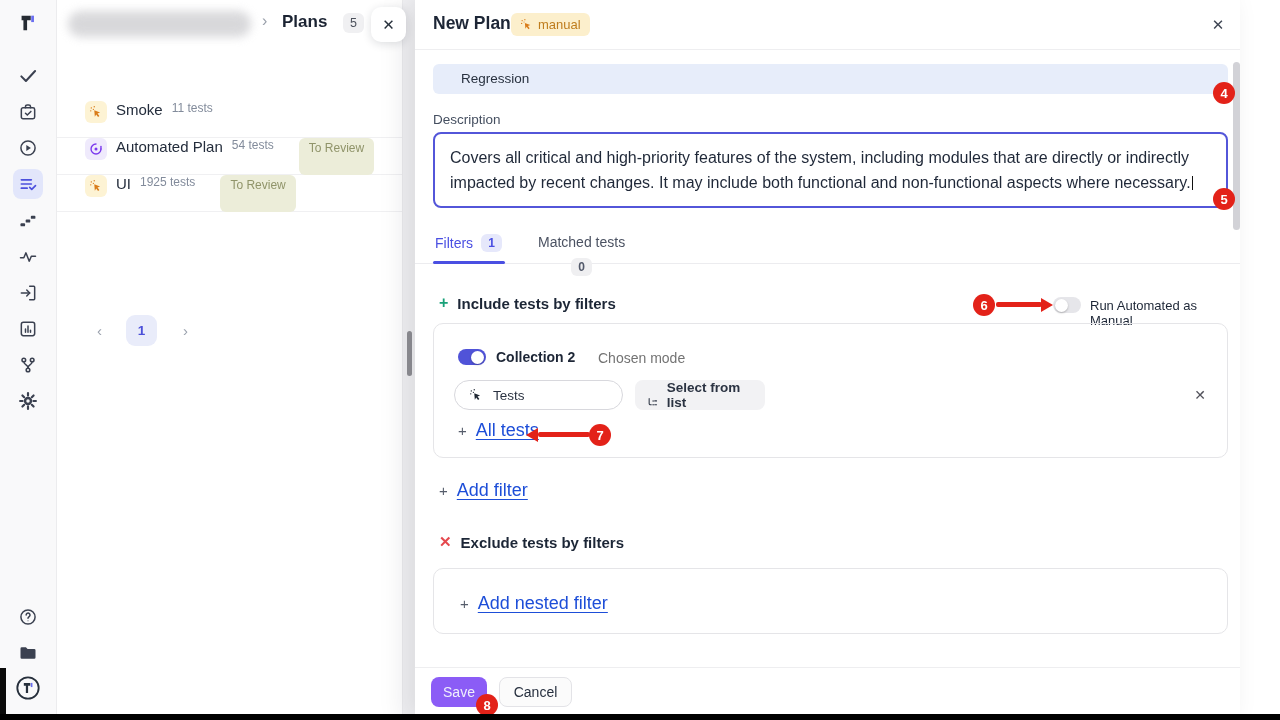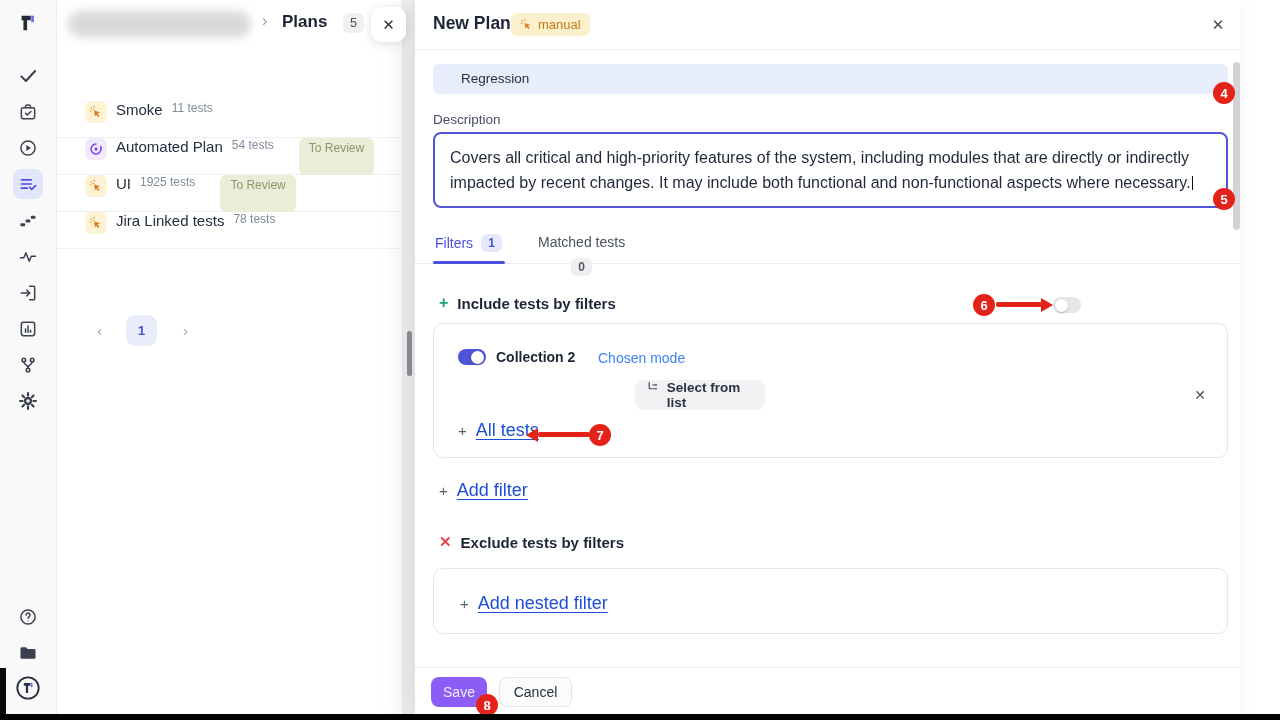--- a/index.html
+++ b/index.html
@@ -73,24 +73,24 @@
   .toggle { position:absolute; border-radius:9px; cursor:pointer; }
   .toggle .knob { position:absolute; top:1.5px; width:13px; height:13px; background:#fff; border-radius:50%; box-shadow:0 1px 2px rgba(0,0,0,.25); }
   .tg-off { background:#e6e6ea; } .tg-off .knob { left:2px; }
   .tg-on { background:#5053d8; } .tg-on .knob { right:2px; }
   .run-toggle { left:638px; top:297px; width:28px; height:16px; }
   .run-label { position:absolute; left:675px; top:298px; font-size:13px; color:#1d2636; }
 
   .coll-card { position:absolute; left:18px; top:323px; width:795px; height:135px; border:1px solid #e5e5e8; border-radius:10px; }
   .coll-toggle { left:24px; top:25px; width:28px; height:16px; }
   .coll-name { position:absolute; left:62px; top:25px; font-size:14px; font-weight:700; color:#1d2636; }
-  .coll-mode { position:absolute; left:164px; top:26px; font-size:14px; color:#3b82f6; }
+  .coll-mode { position:absolute; left:164px; top:26px; font-size:14px; color:#737373; }
   .tests-select { position:absolute; left:20px; top:56px; width:169px; height:30px; border:1px solid #d8d8dd; border-radius:15px; display:flex; align-items:center; gap:10px; padding:0 14px; cursor:pointer; }
   .tests-select span { font-size:13.5px; color:#2b3342; }
-  .list-btn { position:absolute; left:201px; top:56px; width:130px; height:30px; background:#f2f2f4; border-radius:8px; display:flex; align-items:flex-start; gap:8px; padding:0 11px; cursor:pointer; }
+  .list-btn { position:absolute; left:201px; top:56px; width:130px; height:30px; background:#f2f2f4; border-radius:8px; display:flex; align-items:flex-end; gap:8px; padding:0 11px; cursor:pointer; }
   .list-btn span { font-size:13.5px; font-weight:700; color:#2b3342; }
   .row-remove { position:absolute; left:755px; top:60px; width:22px; height:22px; display:flex; align-items:center; justify-content:center; font-size:14px; color:#52525b; cursor:pointer; }
   .link-row { position:absolute; display:flex; align-items:center; gap:9px; cursor:pointer; }
   .link-plus { color:#565d6b; font-size:15px; }
   .u-link { font-size:18px; color:#1d4ed8; text-decoration:underline; text-underline-offset:3px; }
   .all-tests { left:24px; top:96px; }
   .add-filter { left:24px; top:480px; }
   .exc-head { position:absolute; left:24px; top:533px; display:flex; align-items:center; gap:9px; cursor:pointer; }
   .exc-x { color:#e5484d; font-size:15px; font-weight:700; }
   .exc-card { position:absolute; left:18px; top:568px; width:795px; height:66px; border:1px solid #e5e5e8; border-radius:10px; }
@@ -264,37 +264,20 @@
                 <circle cx="3" cy="10" r="1.2"></circle>
                 <circle cx="7.5" cy="7.5" r="1"></circle>
               </g>
             </svg>
           </span>
         <span class="plan-name">UI</span>
         <span class="plan-tests">1925 tests</span>
         <span class="review-badge">To Review</span>
       </div>
     </div>
-    <div class="plan-row" style="top:212px">
-      <div class="plan-inner">
-        <span class="plan-ic manual">
-            <svg width="14" height="14" viewBox="0 0 24 24">
-              <path d="M9 9l10 4-4.4 1.6L17.8 19l-2.3 1.7-3.2-4.4L10 20z" fill="#d97c1a"></path>
-              <g fill="#d97c1a">
-                <circle cx="4" cy="5" r="1.2"></circle>
-                <circle cx="9" cy="3" r="1.2"></circle>
-                <circle cx="3" cy="10" r="1.2"></circle>
-                <circle cx="7.5" cy="7.5" r="1"></circle>
-              </g>
-            </svg>
-          </span>
-        <span class="plan-name">Jira Linked tests</span>
-        <span class="plan-tests">78 tests</span>
-      </div>
-    </div>
 
     <div class="pager">
       <span class="pg-arrow pg-prev">‹</span>
       <span class="pg-page">1</span>
       <span class="pg-arrow pg-next">›</span>
     </div>
   </section>
 
   <div class="page-gap"></div>
   <div class="gap-scroll"></div>
@@ -336,28 +319,41 @@
     </div>
 
     <div class="inc-head">
       <span class="inc-plus">+</span>
       <span class="sec-title">Include tests by filters</span>
     </div>
 
     <div class="toggle tg-off run-toggle">
         <span class="knob"></span>
       </div>
+    <div class="run-label">Run Automated as Manual</div>
 
     <div class="coll-card">
       <div class="toggle tg-on coll-toggle">
           <span class="knob"></span>
         </div>
       <div class="coll-name">Collection 2</div>
       <div class="coll-mode">Chosen mode</div>
 
+      <div class="tests-select">
+        <svg width="14" height="14" viewBox="0 0 24 24">
+            <path d="M9 9l10 4-4.4 1.6L17.8 19l-2.3 1.7-3.2-4.4L10 20z" fill="#1f2733"></path>
+            <g fill="#1f2733">
+              <circle cx="4" cy="5" r="1.2"></circle>
+              <circle cx="9" cy="3" r="1.2"></circle>
+              <circle cx="3" cy="10" r="1.2"></circle>
+              <circle cx="7.5" cy="7.5" r="1"></circle>
+            </g>
+          </svg>
+        <span>Tests</span>
+      </div>
 
       <div class="list-btn">
         <svg width="14" height="14" viewBox="0 0 24 24" fill="none" stroke="#2b3342" stroke-width="2" stroke-linecap="round">
             <path d="M6 3.5V13a2.5 2.5 0 002.5 2.5H10"></path>
             <circle cx="13.5" cy="8" r="1.4" fill="#2b3342" stroke="none"></circle>
             <path d="M16.5 8h3.5"></path>
             <circle cx="13.5" cy="15.5" r="1.4" fill="#2b3342" stroke="none"></circle>
             <path d="M16.5 15.5h3.5"></path>
           </svg>
         <span>Select from list</span>

